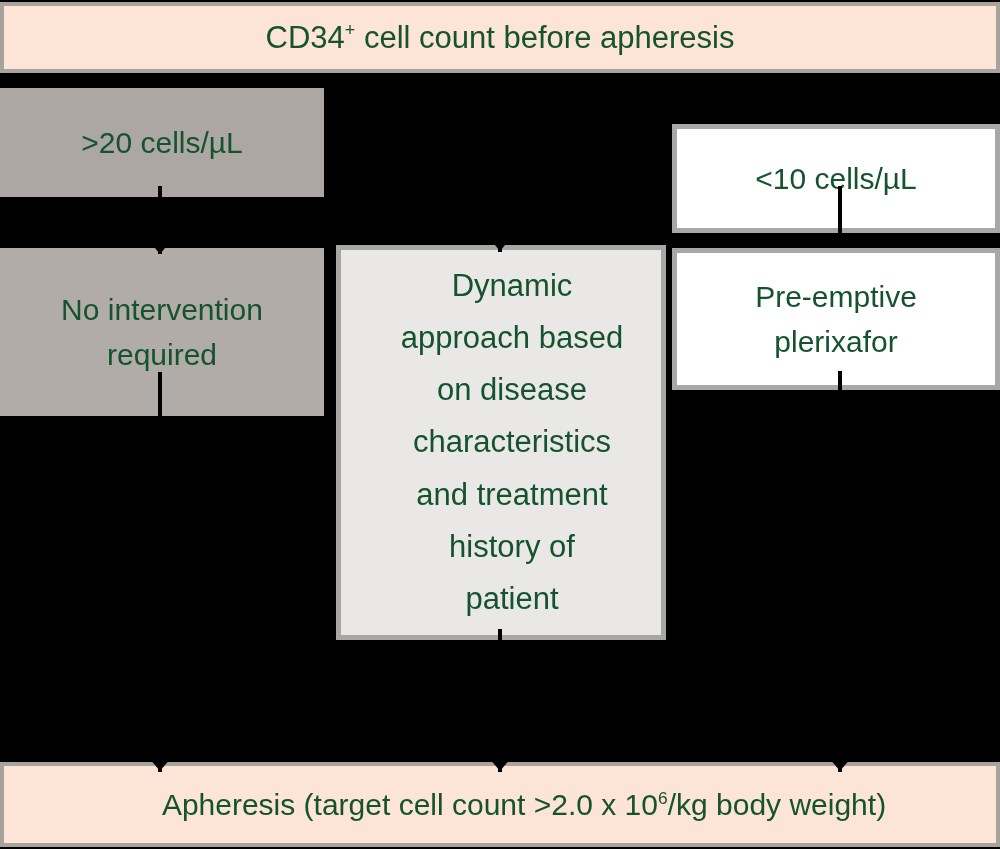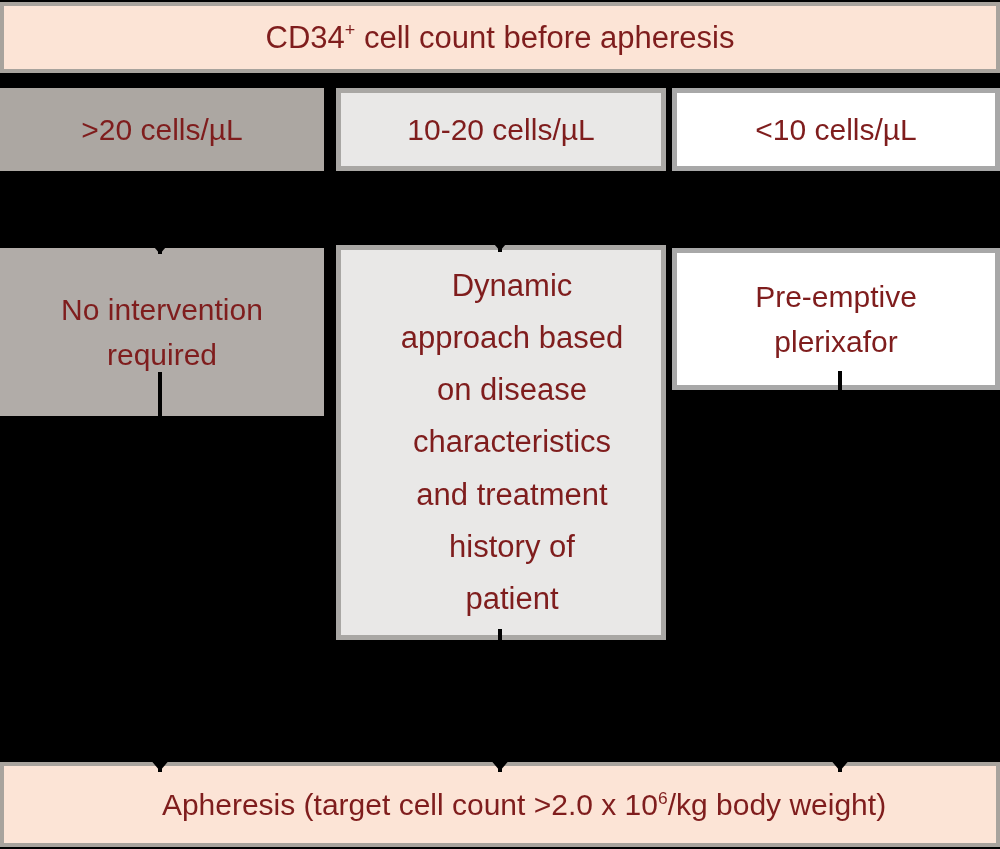--- a/index.html
+++ b/index.html
@@ -21,21 +21,21 @@
     z-index: 2;
   }
   .banner {
     left: 0; width: 1000px;
     border: 4px solid;
     font-size: 31px;
   }
   .title-box { top: 2px; height: 71px; }
   .apheresis-box { top: 762px; height: 85px; font-size: 30px; }
   .count-box {
-    top: 88px; height: 83px;
+    top: 88px; height: 109px;
     font-size: 30px;
   }
   .outcome-box {
     font-size: 30px;
     line-height: 1.5;
     white-space: pre-line;
   }
   .bordered { border: 5px solid; }
   .col1 { left: 0; width: 324px; }
   .col2 { left: 336px; width: 330px; }
@@ -73,33 +73,30 @@
   .l1b { left: 158px; top: 372px; height: 400px; }
   .l2b { left: 498px; top: 629px; height: 143px; }
   .l3b { left: 838px; top: 371px; height: 401px; }
   .b1  { left: 149px; top: 758px; }
   .b2  { left: 489px; top: 758px; }
   .b3  { left: 829px; top: 758px; }
 </style>
 </head>
 <body>
 
-<div class="canvas" style="background-color: rgb(0, 0, 0); color: #7f1d1d;">
+<div class="canvas" style="background-color: rgb(0, 0, 0); color: #14532d;">
 
   <div class="box banner title-box" style="background-color: rgb(252, 228, 214); border-color: rgb(168, 163, 157);">
     <span><span>CD34</span><span class="sup">+</span><span> cell count before apheresis</span></span>
   </div>
 
   <div class="box count-box col1" style="background-color: rgb(172, 167, 162);">
     <span>&gt;20 cells/µL</span>
   </div>
-  <div class="box count-box col2 bordered" style="background-color: rgb(233, 232, 231); border-color: rgb(169, 167, 164);">
-    <span>10-20 cells/µL</span>
-  </div>
-  <div class="box count-box col3 bordered" style="background-color: rgb(255, 255, 255); border-color: rgb(168, 168, 168);">
+  <div class="box count-box col3 bordered" style="background-color: rgb(255, 255, 255); border-color: rgb(168, 168, 168); margin-top: 36px;">
     <span>&lt;10 cells/µL</span>
   </div>
 
   <div class="box outcome-box outcome1 col1" style="background-color: rgb(177, 172, 168);">
     <span>No intervention
 required</span>
   </div>
   <div class="box outcome-box outcome2 col2 bordered" style="background-color: rgb(233, 232, 231); border-color: rgb(169, 167, 164); padding-left: 22px;">
     <span>Dynamic
 approach based

